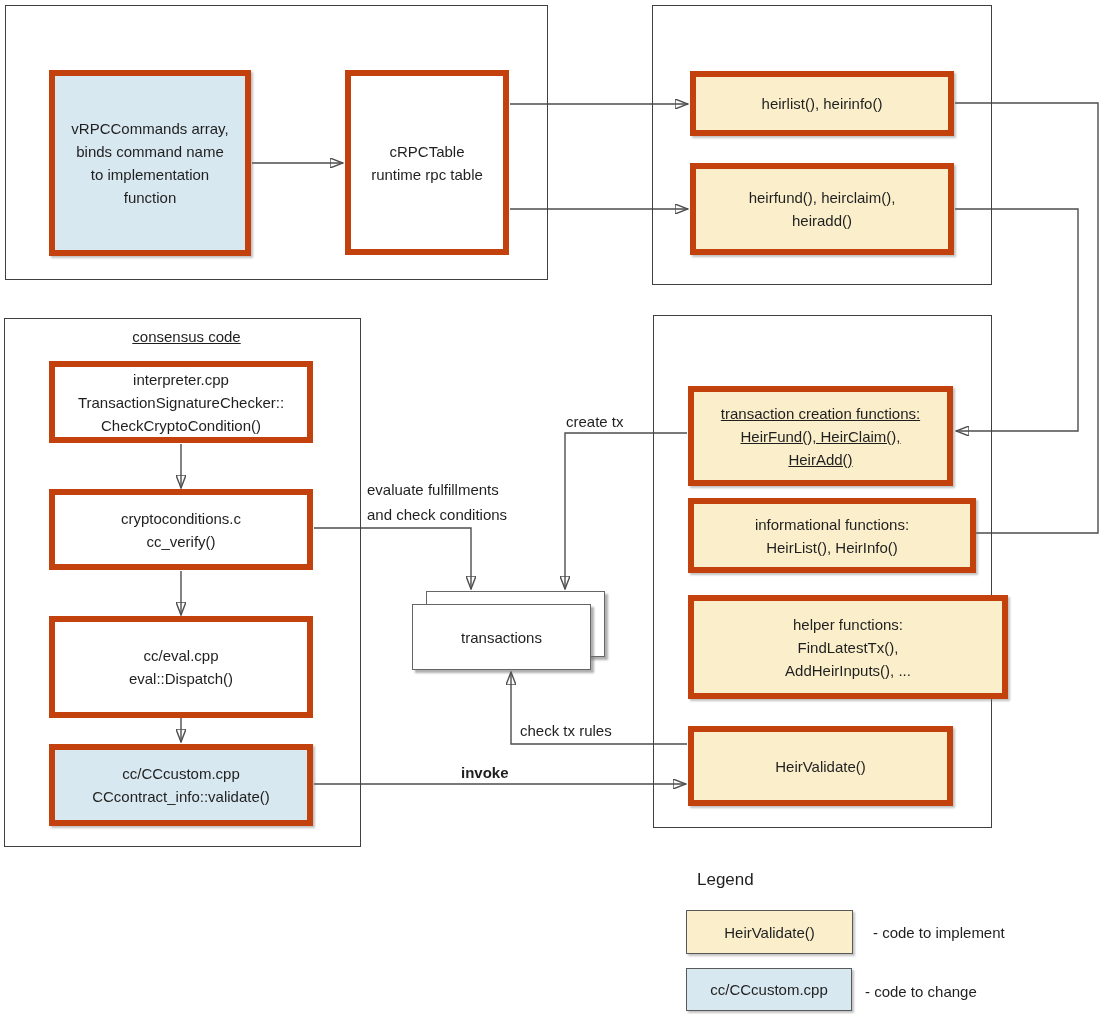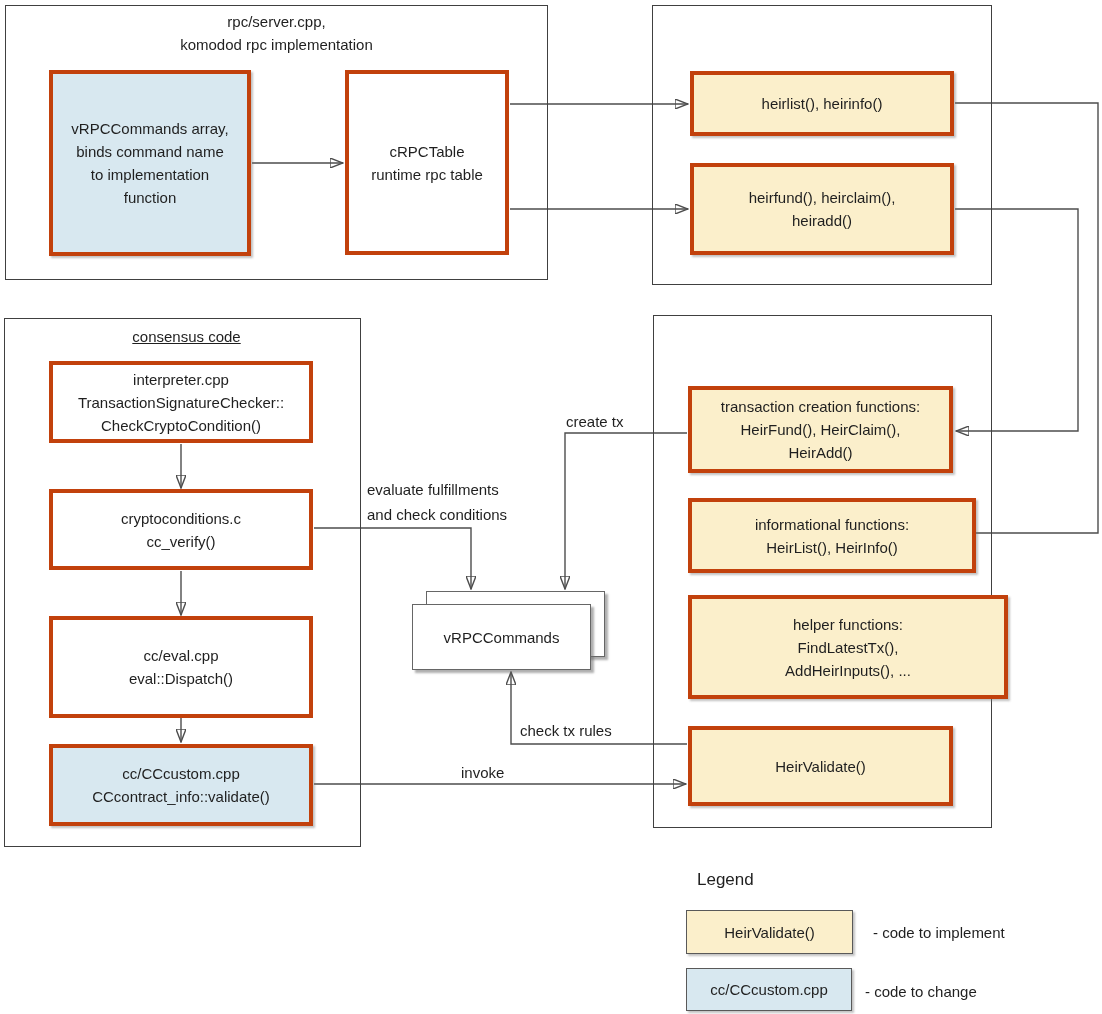--- a/index.html
+++ b/index.html
@@ -14,21 +14,21 @@
   }
   .group-title {
     position:absolute; text-align:center; white-space:pre-line;
     font-size:15px; line-height:23px;
   }
   .node {
     position:absolute; box-sizing:border-box;
     display:flex; align-items:center; justify-content:center;
     text-align:center; white-space:pre-line;
     font-size:15px; line-height:23px;
-    border:4px solid #c2410c; background:#ffffff;
+    border:6px solid #c2410c; background:#ffffff;
   }
   .node.yellow { background:#FBEFCB; box-shadow:2px 2px 2px rgba(120,120,120,0.45); }
   .node.blue   { background:#D8E8F0; box-shadow:2px 2px 2px rgba(120,120,120,0.45); }
   .node.stacked { border:1px solid #666666; box-shadow:3px 3px 2px rgba(110,110,110,0.55); }
   .edge-label {
     position:absolute; font-size:15px; line-height:25px; white-space:pre-line;
   }
   .wires { position:absolute; left:0; top:0; width:1102px; height:1014px; }
   .wires path { fill:none; stroke:#4d4d4d; stroke-width:1.4; }
   .legend-title { position:absolute; font-size:17px; }
@@ -61,22 +61,20 @@
     <path d="M181,444 V488" marker-end="url(#arrow)"></path>
     <path d="M181,571 V615" marker-end="url(#arrow)"></path>
     <path d="M181,698 V742" marker-end="url(#arrow)"></path>
     <path d="M314,528 H471 V589" marker-end="url(#arrow)"></path>
     <path d="M687,433 H565 V589" marker-end="url(#arrow)"></path>
     <path d="M687,744 H511 V672" marker-end="url(#arrow)"></path>
     <path d="M314,784 H686" marker-end="url(#arrow)"></path>
   </svg>
 
   <div class="container-box" style="left:5px; top:5px; width:543px; height:275px;"></div>
-  <div class="group-title" style="left:5px; top:10px; width:543px;">rpc/server.cpp,
-komodod rpc implementation</div>
 
   <div class="container-box" style="left:652px; top:5px; width:340px; height:280px;"></div>
 
   <div class="container-box" style="left:4px; top:318px; width:357px; height:529px;"></div>
   <div class="group-title" style="left:8px; top:325px; width:357px;text-decoration:underline;">consensus code</div>
 
   <div class="container-box" style="left:653px; top:315px; width:339px; height:513px;"></div>
 
   <div class="node blue" style="left:49px; top:70px; width:202px; height:186px;">vRPCCommands array,
 binds command name
@@ -92,38 +90,38 @@
   <div class="node" style="left:49px; top:489px; width:264px; height:81px;">cryptoconditions.c
 cc_verify()</div>
   <div class="node" style="left:49px; top:361px; width:264px; height:82px;">interpreter.cpp
 TransactionSignatureChecker::
 CheckCryptoCondition()</div>
   <div class="node" style="left:49px; top:616px; width:264px; height:102px;">cc/eval.cpp
 eval::Dispatch()</div>
   <div class="node blue" style="left:49px; top:744px; width:264px; height:82px;">cc/CCcustom.cpp
 CCcontract_info::validate()</div>
 
-  <div class="node yellow" style="left:688px; top:386px; width:265px; height:87px;">transaction creation functions:
+  <div class="node yellow" style="left:688px; top:386px; width:265px; height:100px;text-decoration:underline;">transaction creation functions:
 HeirFund(), HeirClaim(),
 HeirAdd()</div>
   <div class="node yellow" style="left:688px; top:498px; width:288px; height:75px;">informational functions:
 HeirList(), HeirInfo()</div>
   <div class="node yellow" style="left:688px; top:595px; width:320px; height:104px;">helper functions:
 FindLatestTx(),
 AddHeirInputs(), ...</div>
   <div class="node yellow" style="left:688px; top:726px; width:265px; height:80px;">HeirValidate()</div>
 
   <div class="node stacked" style="left:426px; top:591px; width:179px; height:66px;"></div>
-  <div class="node stacked" style="left:412px; top:604px; width:179px; height:66px;">vRPCCommands</div>
+  <div class="node stacked" style="left:412px; top:604px; width:179px; height:66px;">transactions</div>
 
   <div class="edge-label" style="left:566px; top:409px;">create tx</div>
   <div class="edge-label" style="left:367px; top:477px;">evaluate fulfillments
 and check conditions</div>
   <div class="edge-label" style="left:520px; top:718px;">check tx rules</div>
-  <div class="edge-label" style="left:461px; top:760px;">invoke</div>
+  <div class="edge-label" style="left:461px; top:760px;font-weight:bold;">invoke</div>
 
   <div class="legend-title" style="left:697px; top:870px;">Legend</div>
   <div class="legend-sample yellow" style="left:686px; top:910px; width:167px; height:44px;">HeirValidate()</div>
   <div class="legend-desc" style="left:865px; top:924px;margin-left:8px;">- code to implement</div>
   <div class="legend-sample blue" style="left:686px; top:968px; width:166px; height:43px;">cc/CCcustom.cpp</div>
   <div class="legend-desc" style="left:865px; top:983px;">- code to change</div>
 
 </div>
 
 </body></html>

